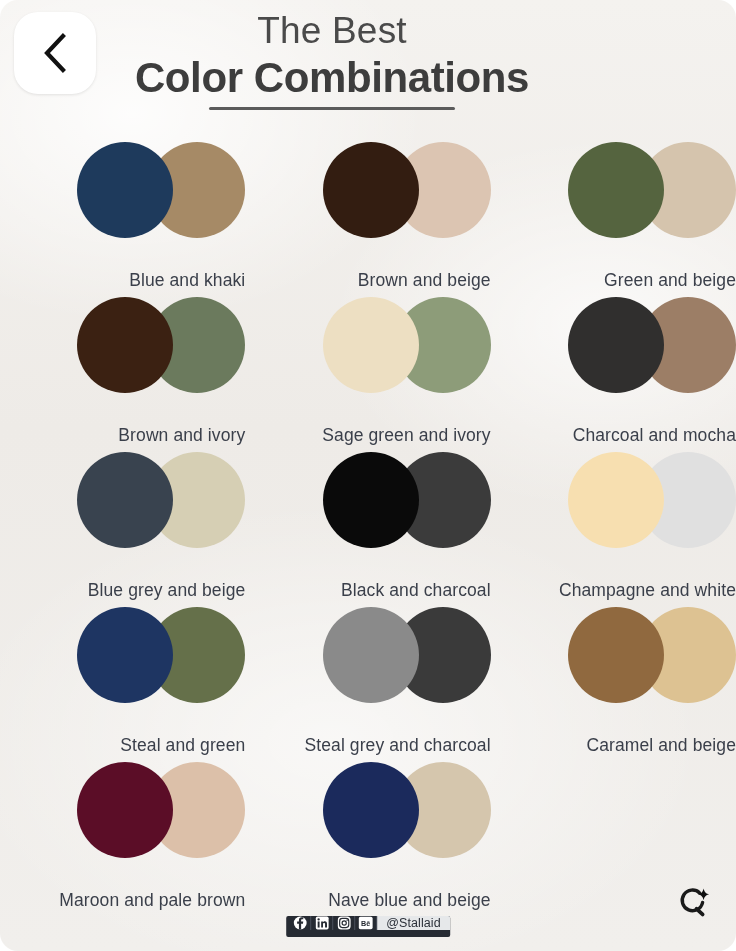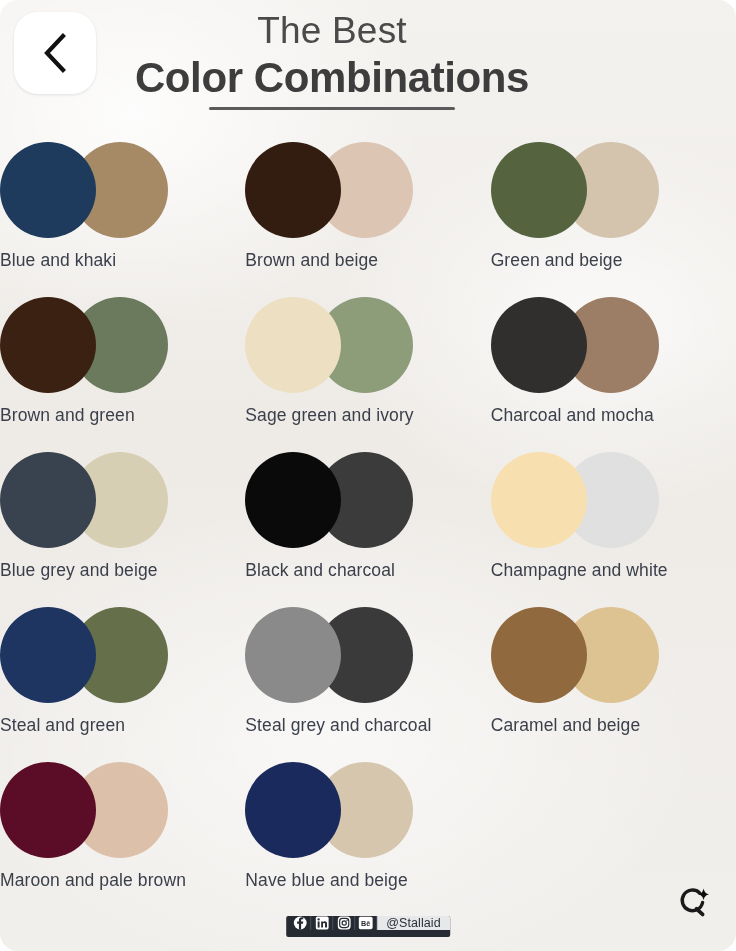--- a/index.html
+++ b/index.html
@@ -100,22 +100,23 @@
     width: 736px;
     display: grid;
     grid-template-columns: repeat(3, 1fr);
     grid-auto-rows: 155px;
     z-index: 2;
   }
   .combo {
     position: relative;
     display: flex;
     flex-direction: column;
-    align-items: flex-start;
-    cursor: pointer;
+    align-items: flex-end;
+    cursor: pointer;
+    gap: 20px;
   }
   .pair {
     position: relative;
     width: 168px;
     height: 96px;
   }
   .dot {
     position: absolute;
     top: 0;
     width: 96px;
@@ -229,21 +230,21 @@
           <div class="dot right" style="background: rgb(213, 196, 173);"></div>
         </div>
         <div class="combo-label">Green and beige</div>
       </div>
 
       <div class="combo">
         <div class="pair">
           <div class="dot left" style="background: rgb(59, 33, 18);"></div>
           <div class="dot right" style="background: rgb(107, 122, 93);"></div>
         </div>
-        <div class="combo-label">Brown and green</div>
+        <div class="combo-label">Brown and ivory</div>
       </div>
 
       <div class="combo">
         <div class="pair">
           <div class="dot left" style="background: rgb(237, 223, 194);"></div>
           <div class="dot right" style="background: rgb(141, 156, 121);"></div>
         </div>
         <div class="combo-label">Sage green and ivory</div>
       </div>
 

